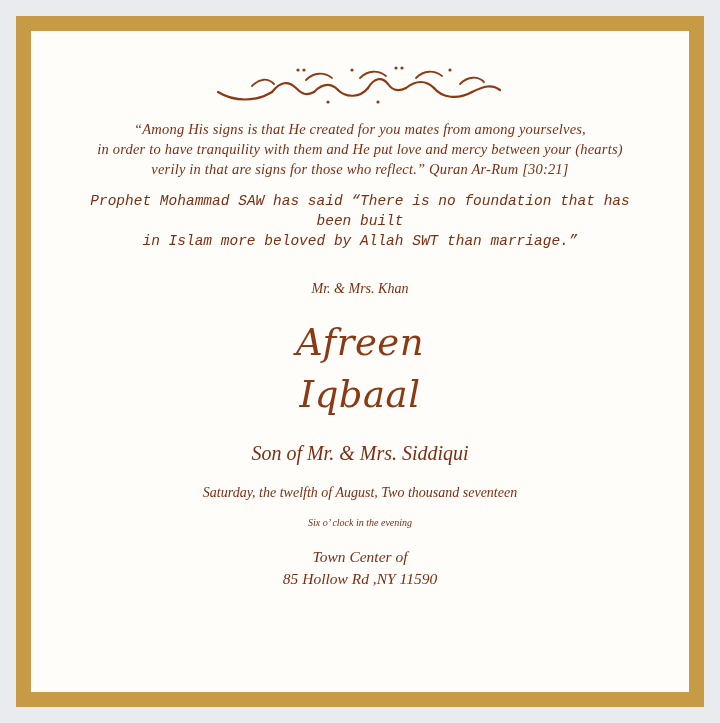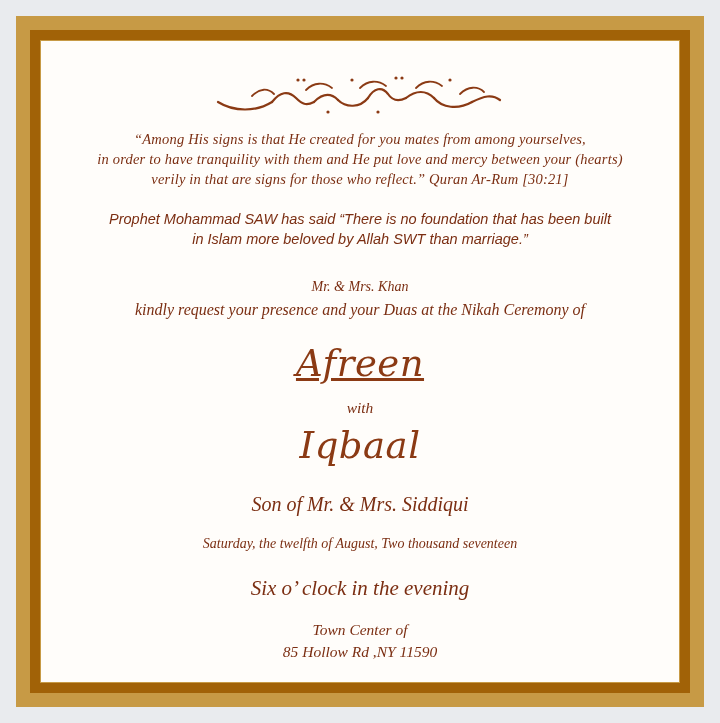--- a/index.html
+++ b/index.html
@@ -26,21 +26,20 @@
     padding: 16px;
   }
 
   
   .card-gold {
     width: 100%;
     height: 100%;
     box-sizing: border-box;
     border: 14px solid #c79a45;
     background: #a16207;
-    padding: 10px;
   }
 
   
   .card-inner {
     width: 100%;
     height: 100%;
     box-sizing: border-box;
     border: 1px solid #c79a45;
     background: #fffdfa;
     position: relative;
@@ -75,47 +74,47 @@
     color: #7b2e12;
     margin: 4px 0 0 0;
     letter-spacing: .2px;
   }
   .quote .cite {
     font-style: italic;
   }
   .quote-gap { height: 12px; }
 
   .hadith {
-    font-family: Liberation Sans, sans-serif;
+    font-family: Liberation Mono, monospace;
     font-style: italic;
     font-size: 14.5px;
     line-height: 20px;
     color: #7b2e12;
-    margin: 8px;
+    margin: 0;
   }
 
   .hosts {
     margin-top: 26px;
     font-style: italic;
     font-size: 16px;
     line-height: 23px;
     color: #7b2e12;
   }
   .hosts .host-names { font-size: 14px; }
 
   .bride, .groom {
     font-family: "DejaVu Serif", serif;
     font-style: italic;
     font-weight: normal;
     font-size: 37px;
     line-height: 46px;
     letter-spacing: .5px;
     color: #8b3a14;
   }
-  .bride { margin-top: 20px; text-decoration: underline; }
+  .bride { margin-top: 20px; }
   .groom { margin-top: 6px; }
 
   .with {
     font-style: italic;
     font-size: 15.5px;
     color: #7b2e12;
     margin-top: 12px;
   }
 
   .son {
@@ -126,23 +125,23 @@
   }
 
   .date {
     margin-top: 20px;
     font-style: italic;
     font-size: 14px;
     color: #7b2e12;
   }
 
   .time {
-    margin-top: 24px;
-    font-style: italic;
-    font-size: 21px;
+    margin-top: 16px;
+    font-style: italic;
+    font-size: 10px;
     color: #7b2e12;
   }
 
   .venue {
     margin-top: 18px;
     font-style: italic;
     font-size: 15.5px;
     line-height: 22px;
     color: #7b2e12;
   }
@@ -196,26 +195,24 @@
 
         <div class="quote-gap"></div>
 
         <div class="hadith">
           <div>Prophet Mohammad SAW has said “There is no foundation that has been built</div>
           <div>in Islam more beloved by Allah SWT than marriage.”</div>
         </div>
 
         <div class="hosts">
           <div class="host-names">Mr. &amp; Mrs. Khan</div>
-          <div>kindly request your presence and your Duas at the Nikah Ceremony of</div>
         </div>
 
         <div class="bride">Afreen</div>
 
-        <div class="with">with</div>
 
         <div class="groom">Iqbaal</div>
 
         <div class="son">Son of Mr. &amp; Mrs. Siddiqui</div>
 
         <div class="date">Saturday, the twelfth of August, Two thousand seventeen</div>
 
         <div class="time">Six o’ clock in the evening</div>
 
         <div class="venue">

